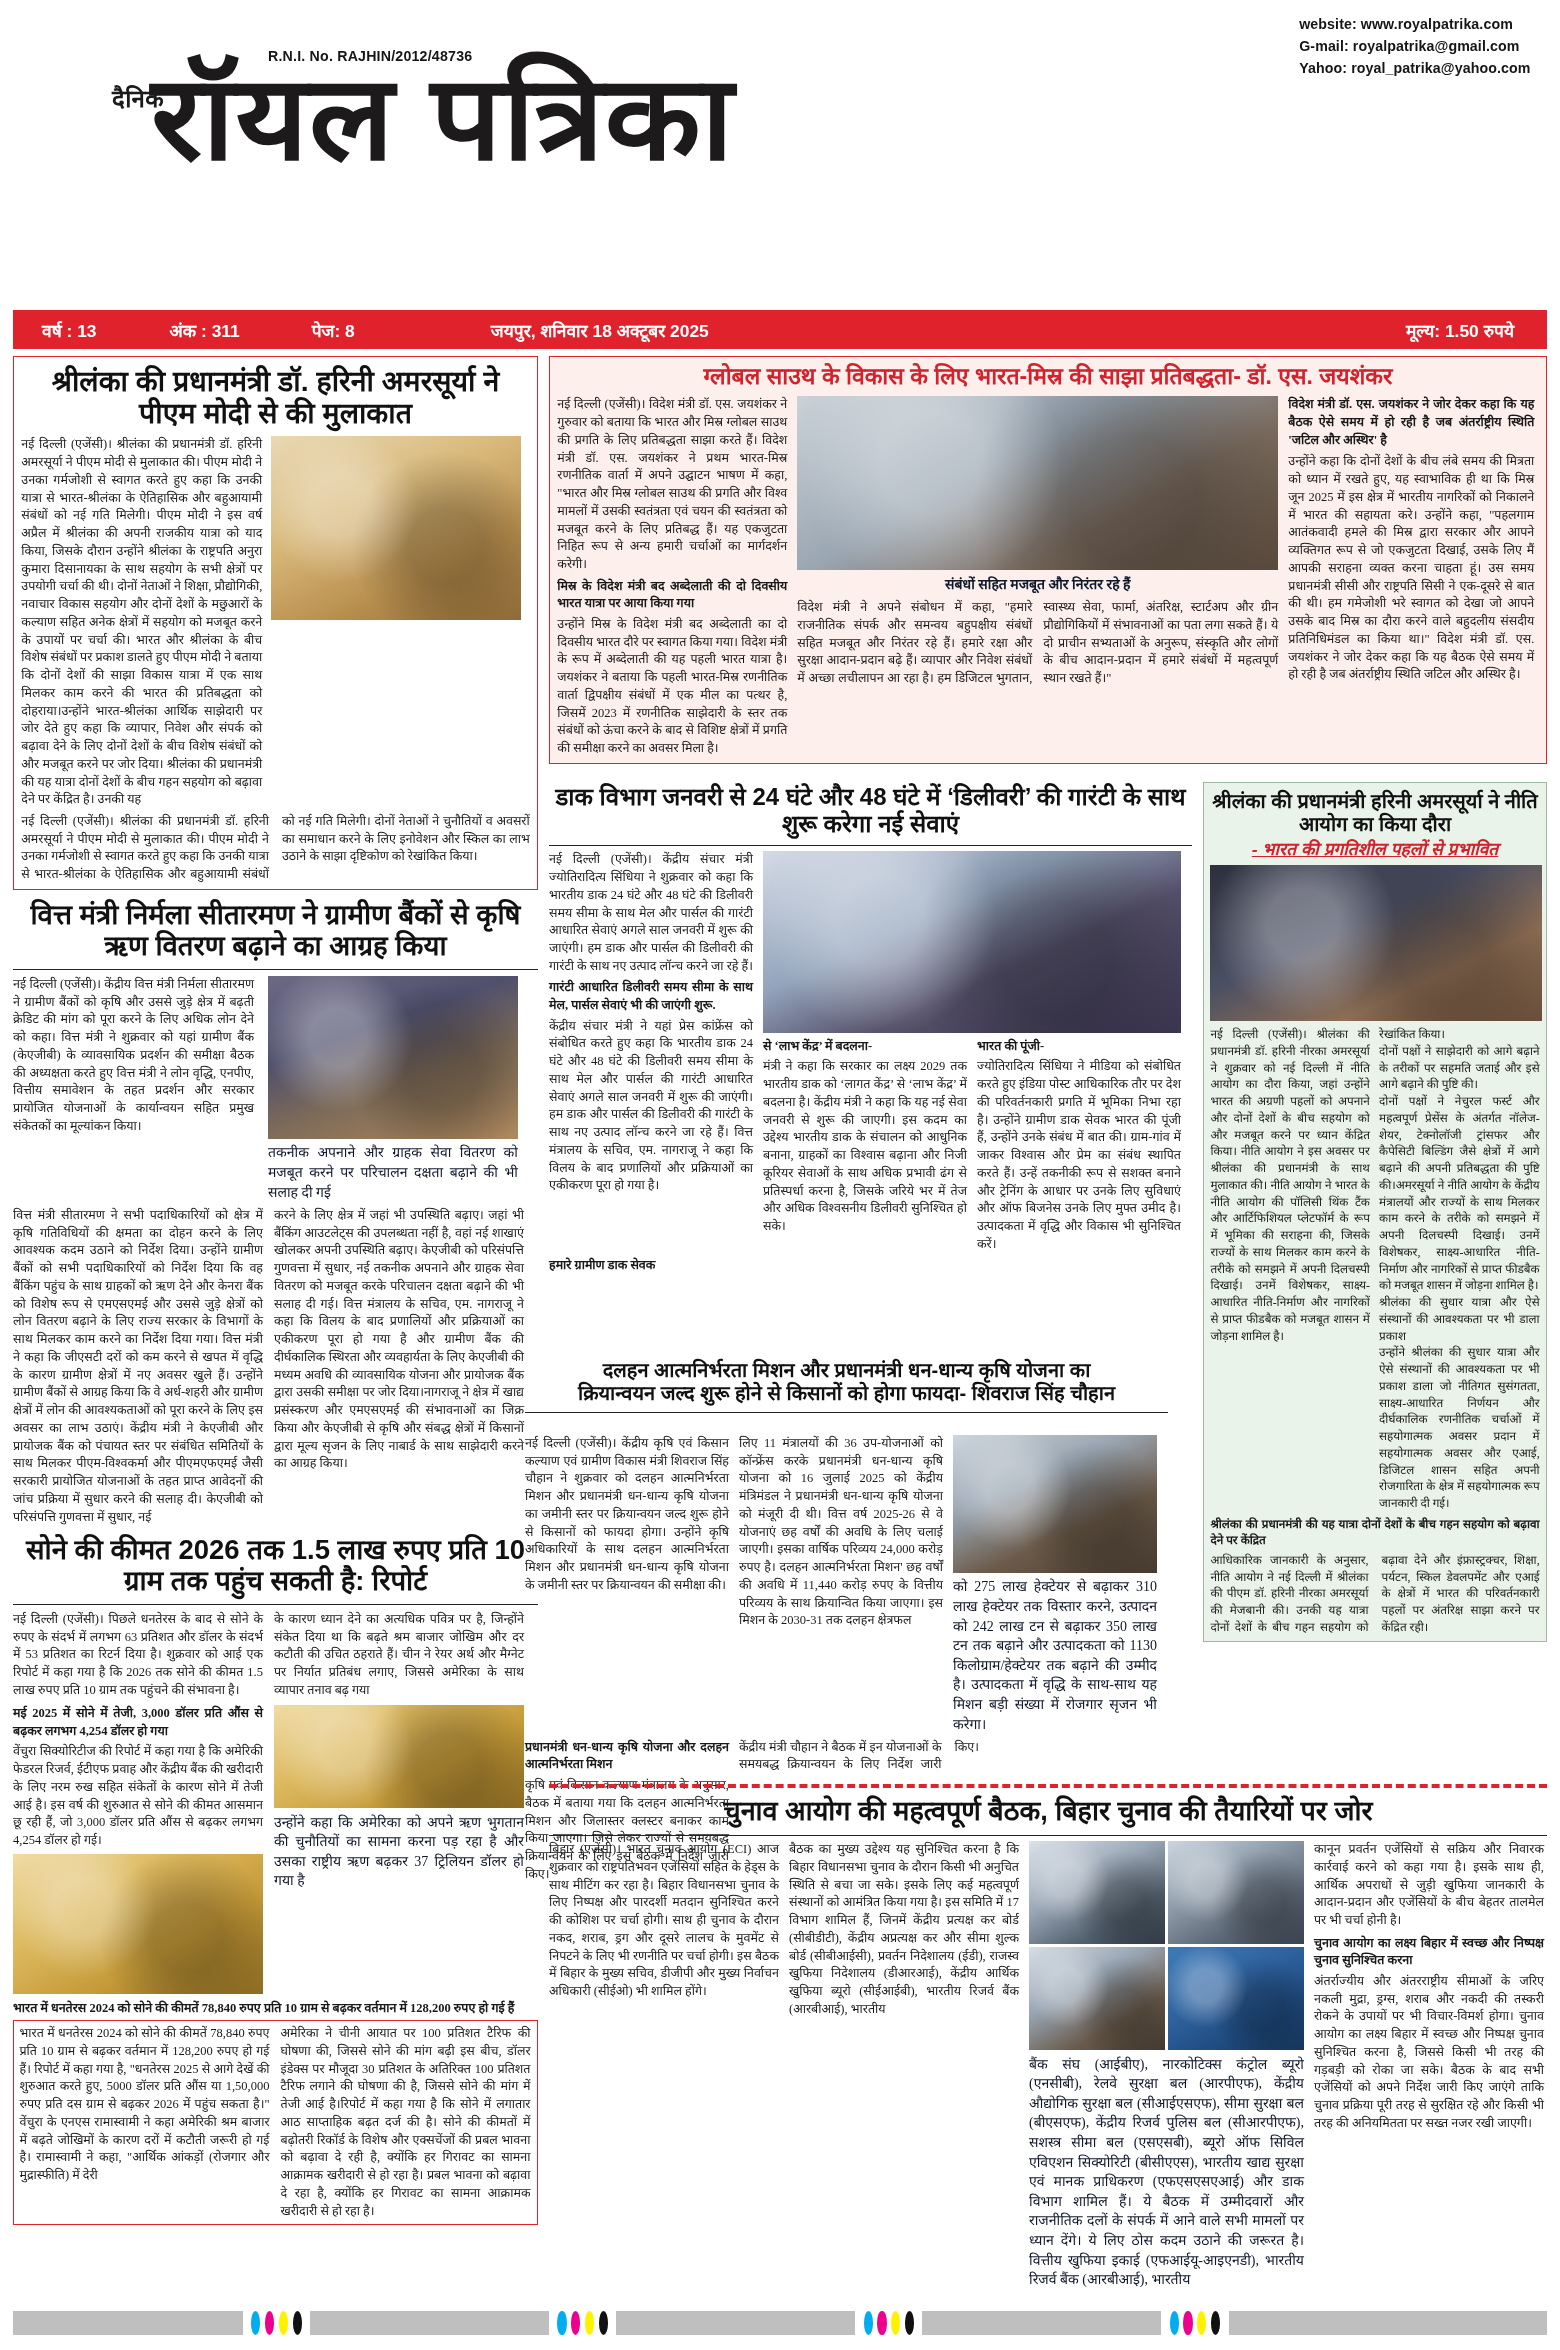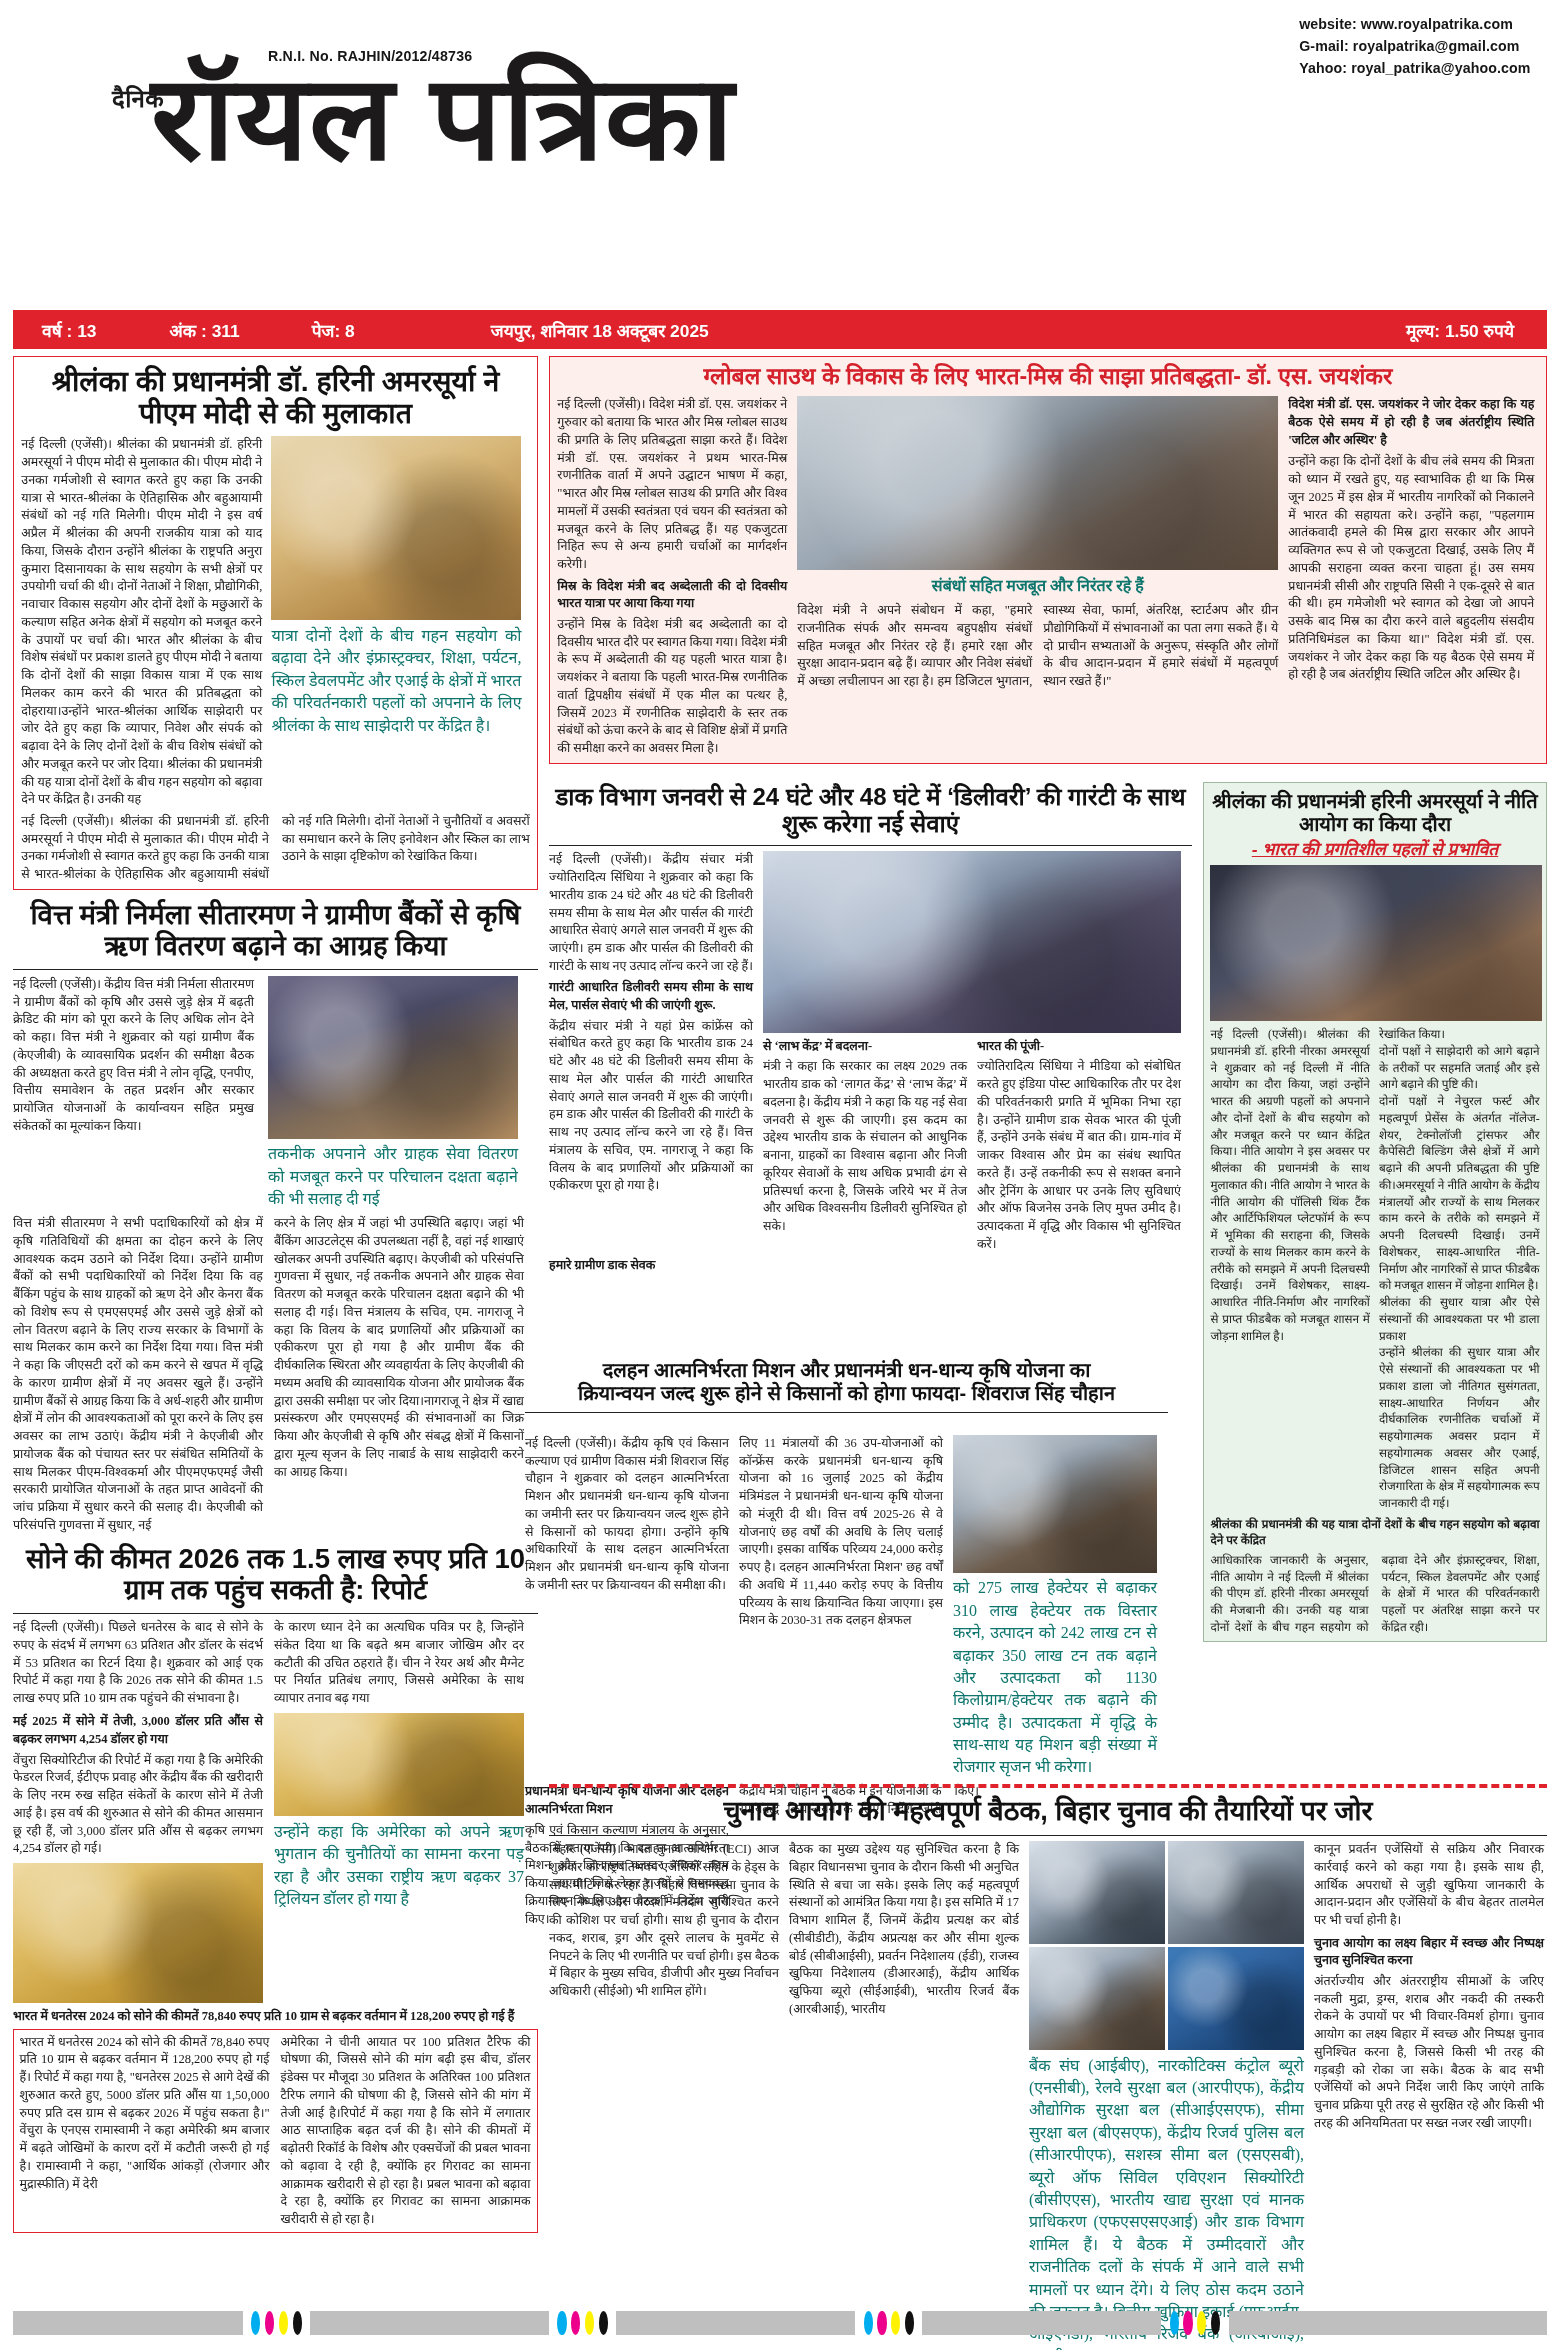--- a/index.html
+++ b/index.html
@@ -58,21 +58,21 @@
   .hl{
     font-family:"Liberation Sans","DejaVu Sans",sans-serif;
     font-weight:700;color:#111;text-align:center;line-height:1.12;
   }
   .body-txt{
     font-size:12.5px;line-height:1.42;text-align:justify;
     color:#1a1a1a;
     font-family:"Liberation Serif","DejaVu Serif",serif;
   }
   .cap{
-    font-size:16px;line-height:1.4;text-align:justify;color:#0f766e;
+    font-size:14px;line-height:1.4;text-align:justify;color:#0f172a;
   }
   .ph{
     background:linear-gradient(150deg,#b9c4cd 0%,#8d9aa6 42%,#6f7c88 70%,#56616c 100%);
     position:relative;overflow:hidden;
   }
   .ph.warm{background:linear-gradient(155deg,#e9d9b4 0%,#d8b87a 38%,#b98f4e 70%,#8e6a38 100%);}
   .ph.hall{background:linear-gradient(160deg,#6d6a86 0%,#50506d 35%,#7e6b58 62%,#b08a5e 100%);}
   .ph.gold{background:linear-gradient(150deg,#f0dca6 0%,#dcb85d 35%,#c59a38 65%,#8d6c22 100%);}
   .ph.blue{background:linear-gradient(155deg,#cfd8e4 0%,#8fa2bb 40%,#4f6party 60%,#37506f 100%);}
   .ph.mtg{background:linear-gradient(150deg,#cbd2d8 0%,#9aa6b2 40%,#7b6b5e 68%,#5a4a3c 100%);}
@@ -116,21 +116,20 @@
     <div style="position:absolute;left:0;top:0;width:525px;">
 
       <div class="rule-red" style="padding:6.4px 7.3px 5.5px 7.3px;">
         <div class="hl" style="font-size:28.5px;padding:2.8px 1.8px 6.4px;">श्रीलंका की प्रधानमंत्री डॉ. हरिनी अमरसूर्या ने पीएम मोदी से की मुलाकात</div>
         <div style="display:flex;gap:9.2px;">
           <div style="width:241px;">
             <div class="body-txt">नई दिल्ली (एजेंसी)। श्रीलंका की प्रधानमंत्री डॉ. हरिनी अमरसूर्या ने पीएम मोदी से मुलाकात की। पीएम मोदी ने उनका गर्मजोशी से स्वागत करते हुए कहा कि उनकी यात्रा से भारत-श्रीलंका के ऐतिहासिक और बहुआयामी संबंधों को नई गति मिलेगी। पीएम मोदी ने इस वर्ष अप्रैल में श्रीलंका की अपनी राजकीय यात्रा को याद किया, जिसके दौरान उन्होंने श्रीलंका के राष्ट्रपति अनुरा कुमारा दिसानायका के साथ सहयोग के सभी क्षेत्रों पर उपयोगी चर्चा की थी। दोनों नेताओं ने शिक्षा, प्रौद्योगिकी, नवाचार विकास सहयोग और दोनों देशों के मछुआरों के कल्याण सहित अनेक क्षेत्रों में सहयोग को मजबूत करने के उपायों पर चर्चा की। भारत और श्रीलंका के बीच विशेष संबंधों पर प्रकाश डालते हुए पीएम मोदी ने बताया कि दोनों देशों की साझा विकास यात्रा में एक साथ मिलकर काम करने की भारत की प्रतिबद्धता को दोहराया।उन्होंने भारत-श्रीलंका आर्थिक साझेदारी पर जोर देते हुए कहा कि व्यापार, निवेश और संपर्क को बढ़ावा देने के लिए दोनों देशों के बीच विशेष संबंधों को और मजबूत करने पर जोर दिया। श्रीलंका की प्रधानमंत्री की यह यात्रा दोनों देशों के बीच गहन सहयोग को बढ़ावा देने पर केंद्रित है। उनकी यह</div>
           </div>
           <div style="width:250px;">
             <div class="ph warm" style="width:250px;height:184px;"></div>
-            <div class="cap" style="margin-top:4.6px;">यात्रा दोनों देशों के बीच गहन सहयोग को बढ़ावा देने और इंफ्रास्ट्रक्चर, शिक्षा, पर्यटन, स्किल डेवलपमेंट और एआई के क्षेत्रों में भारत की परिवर्तनकारी पहलों को अपनाने के लिए श्रीलंका के साथ साझेदारी पर केंद्रित है।</div>
           </div>
         </div>
         <div class="body-txt cols2" style="margin-top:3.7px;">नई दिल्ली (एजेंसी)। श्रीलंका की प्रधानमंत्री डॉ. हरिनी अमरसूर्या ने पीएम मोदी से मुलाकात की। पीएम मोदी ने उनका गर्मजोशी से स्वागत करते हुए कहा कि उनकी यात्रा से भारत-श्रीलंका के ऐतिहासिक और बहुआयामी संबंधों को नई गति मिलेगी। दोनों नेताओं ने चुनौतियों व अवसरों का समाधान करने के लिए इनोवेशन और स्किल का लाभ उठाने के साझा दृष्टिकोण को रेखांकित किया।</div>
       </div>
 
       <div style="margin-top:8.3px;">
         <div class="hl" style="font-size:27.5px;padding:1.8px 1.8px 7.3px;">वित्त मंत्री निर्मला सीतारमण ने ग्रामीण बैंकों से कृषि ऋण वितरण बढ़ाने का आग्रह किया</div>
         <div style="border-top:0.9px solid #222;padding-top:5.5px;display:flex;gap:14px;">
           <div style="width:241px;">
             <div class="body-txt">नई दिल्ली (एजेंसी)। केंद्रीय वित्त मंत्री निर्मला सीतारमण ने ग्रामीण बैंकों को कृषि और उससे जुड़े क्षेत्र में बढ़ती क्रेडिट की मांग को पूरा करने के लिए अधिक लोन देने को कहा। वित्त मंत्री ने शुक्रवार को यहां ग्रामीण बैंक (केएजीबी) के व्यावसायिक प्रदर्शन की समीक्षा बैठक की अध्यक्षता करते हुए वित्त मंत्री ने लोन वृद्धि, एनपीए, वित्तीय समावेशन के तहत प्रदर्शन और सरकार प्रायोजित योजनाओं के कार्यान्वयन सहित प्रमुख संकेतकों का मूल्यांकन किया।</div>

